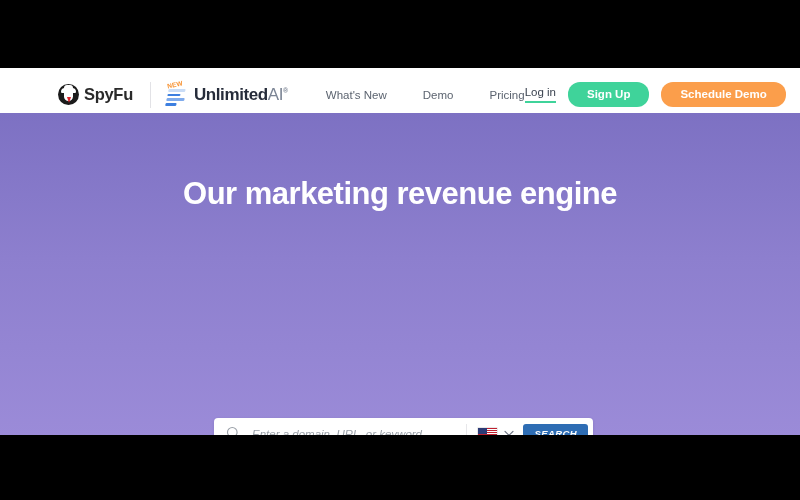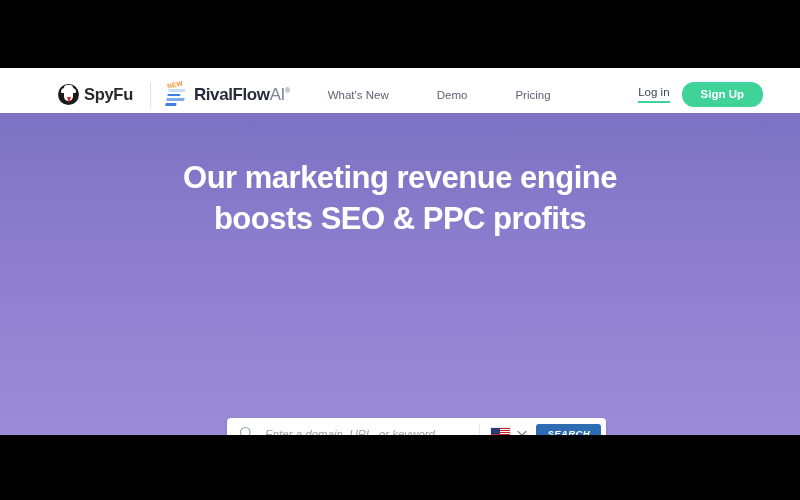--- a/index.html
+++ b/index.html
@@ -174,21 +174,21 @@
   }
   .rf-word .reg {
     font-size: 7px;
     vertical-align: super;
     color: #7b8494;
   }
 
   .nav {
     display: flex;
     align-items: center;
-    gap: 48px;
+    gap: 36px;
     margin-left: 38px;
   }
   .nav a {
     font-size: 11.5px;
     color: #5c6470;
     text-decoration: none;
     white-space: nowrap;
     cursor: pointer;
   }
 
@@ -228,41 +228,41 @@
     position: absolute;
     left: 0; top: 45px;
     width: 800px; height: 322px;
     background: linear-gradient(180deg, #7d71c3 0%, #8d7fce 45%, #9b8bd8 100%);
     text-align: center;
     overflow: hidden;
   }
 
   .hero-title {
     margin: 0;
-    padding-top: 44px;
+    padding-top: 60px;
     font-size: 31px;
     font-weight: bold;
     line-height: 1.33;
     color: #ffffff;
     letter-spacing: -0.5px;
   }
 
   .hero-sub {
     margin: 0 auto;
     padding-top: 26px;
     width: 560px;
     font-size: 14.6px;
     line-height: 1.53;
     color: #f2effb;
   }
 
   
   .search-wrap {
     position: absolute;
-    left: 227px; top: 305px;
+    left: 214px; top: 305px;
     width: 379px; height: 31px;
     background: #ffffff;
     border-radius: 4px;
     display: flex;
     align-items: center;
     box-shadow: 0 1px 3px rgba(40,25,90,0.16);
   }
   .search-icon {
     margin-left: 12px;
     flex: none;
@@ -372,43 +372,43 @@
         <div class="rivalflow-logo">
           <span class="rf-mark">
             <span class="rf-new">NEW</span>
             <span class="rf-bars">
               <i></i>
                 <i></i>
                 <i></i>
                 <i></i>
             </span>
           </span>
-          <span class="rf-word"><span>RivalFlow</span><span class="ai">AI</span><span class="reg">®</span></span>
+          <span class="rf-word"><span>Unlimited</span><span class="ai">AI</span><span class="reg">®</span></span>
         </div>
 
       </div>
 
       <nav class="nav">
         <a href="#">What's New</a>
         <a href="#">Demo</a>
         <a href="#">Pricing</a>
       </nav>
 
       <div class="header-right">
         <a href="#" class="login-link">Log in</a>
         <button class="btn btn-signup">Sign Up</button>
+        <button class="btn btn-demo">Schedule Demo</button>
       </div>
 
     </div>
 
     <div class="hero">
 
       <h1 class="hero-title">
         <span>Our marketing revenue engine</span><br>
-        <span>boosts SEO &amp; PPC profits</span>
       </h1>
 
 
       <div class="search-wrap">
 
         <span class="search-icon">
           <svg width="15" height="15" viewBox="0 0 16 16" fill="none">
             <circle cx="6.7" cy="6.7" r="5.1" stroke="#9aa0a8" stroke-width="1.2"></circle>
             <line x1="10.5" y1="10.5" x2="14.6" y2="14.6" stroke="#9aa0a8" stroke-width="1.2" stroke-linecap="round"></line>
           </svg>

